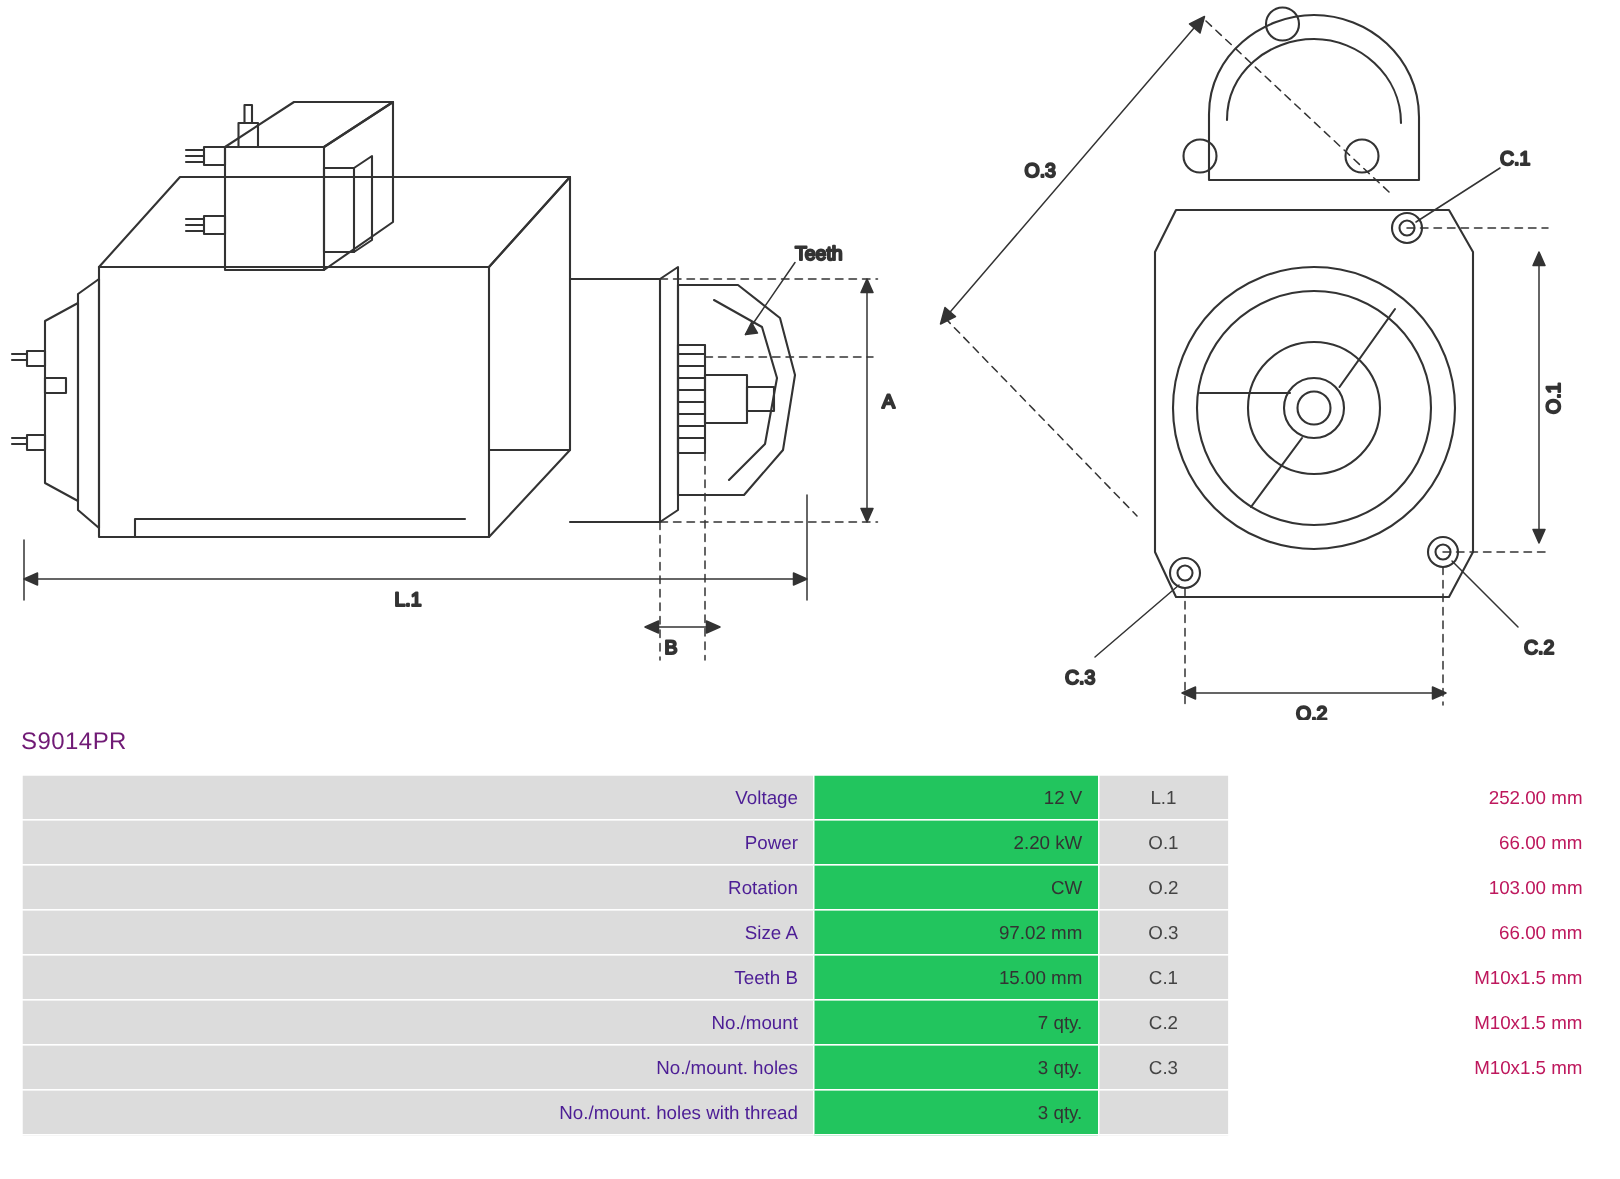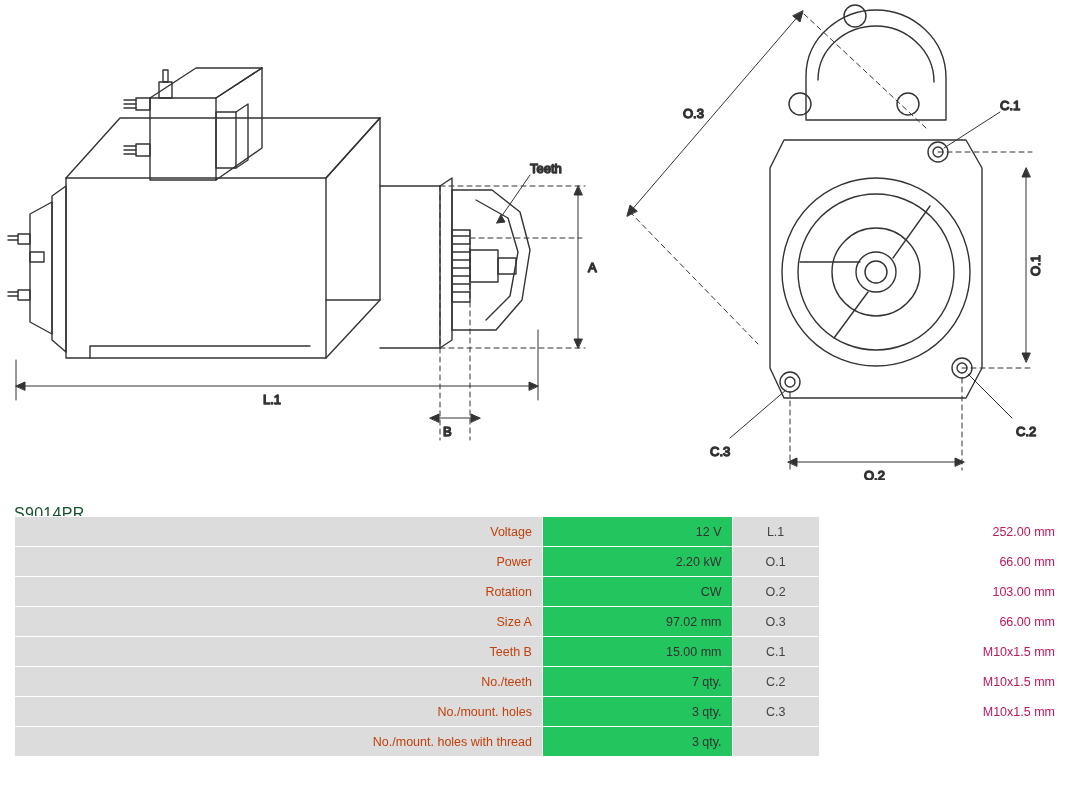--- a/index.html
+++ b/index.html
@@ -25,42 +25,41 @@
     left: 0;
     top: 0;
     width: 1080px;
     height: 480px;
   }
   .part-number {
     position: absolute;
     left: 14px;
     top: 486px;
     font-size: 16px;
-    color: #14532d;
+    color: #701a75;
     letter-spacing: 0.3px;
-    margin-top: 19px;
   }
   table.specs {
     position: absolute;
     left: 14px;
     top: 516px;
     width: 1052px;
     border-collapse: collapse;
     font-size: 12.5px;
   }
   table.specs td {
     border: 1px solid #ffffff;
     height: 29px;
     padding: 0 10px;
     vertical-align: middle;
   }
   td.label {
     background: #dcdcdc;
     text-align: right;
-    color: #c2410c;
+    color: #4c1d95;
     width: 544px;
   }
   td.value {
     background: #22c55e;
     text-align: right;
     color: #333333;
     width: 180px;
     border: 1px solid #dcdcdc;
   }
   td.label2 {
@@ -284,21 +283,21 @@
         <td class="label2">O.3</td>
         <td class="value2">66.00 mm</td>
       </tr>
       <tr>
         <td class="label">Teeth B</td>
         <td class="value">15.00 mm</td>
         <td class="label2">C.1</td>
         <td class="value2">M10x1.5 mm</td>
       </tr>
       <tr>
-        <td class="label">No./teeth</td>
+        <td class="label">No./mount</td>
         <td class="value">7 qty.</td>
         <td class="label2">C.2</td>
         <td class="value2">M10x1.5 mm</td>
       </tr>
       <tr>
         <td class="label">No./mount. holes</td>
         <td class="value">3 qty.</td>
         <td class="label2">C.3</td>
         <td class="value2">M10x1.5 mm</td>
       </tr>

